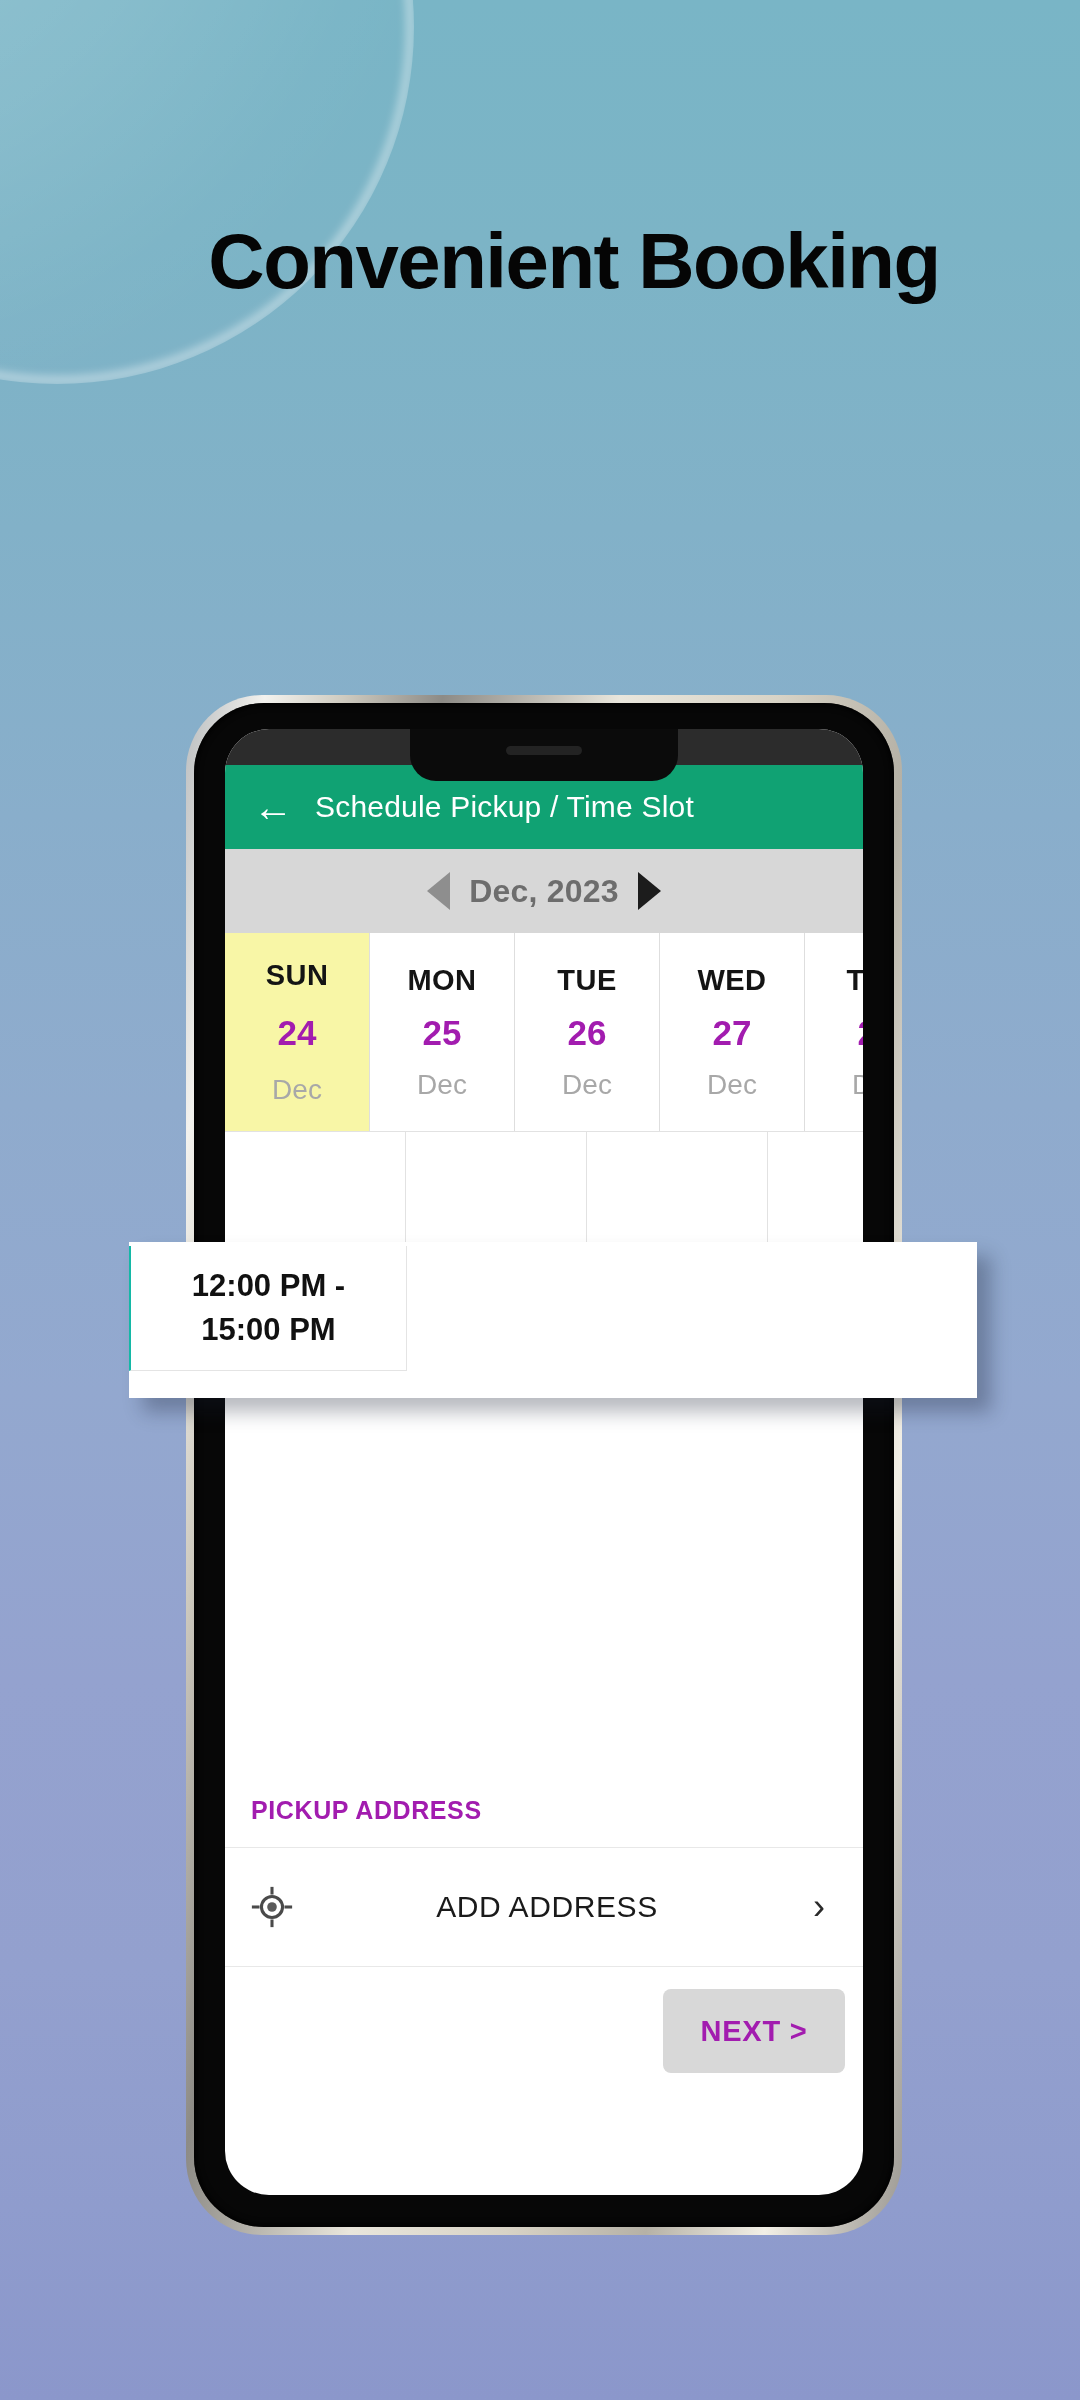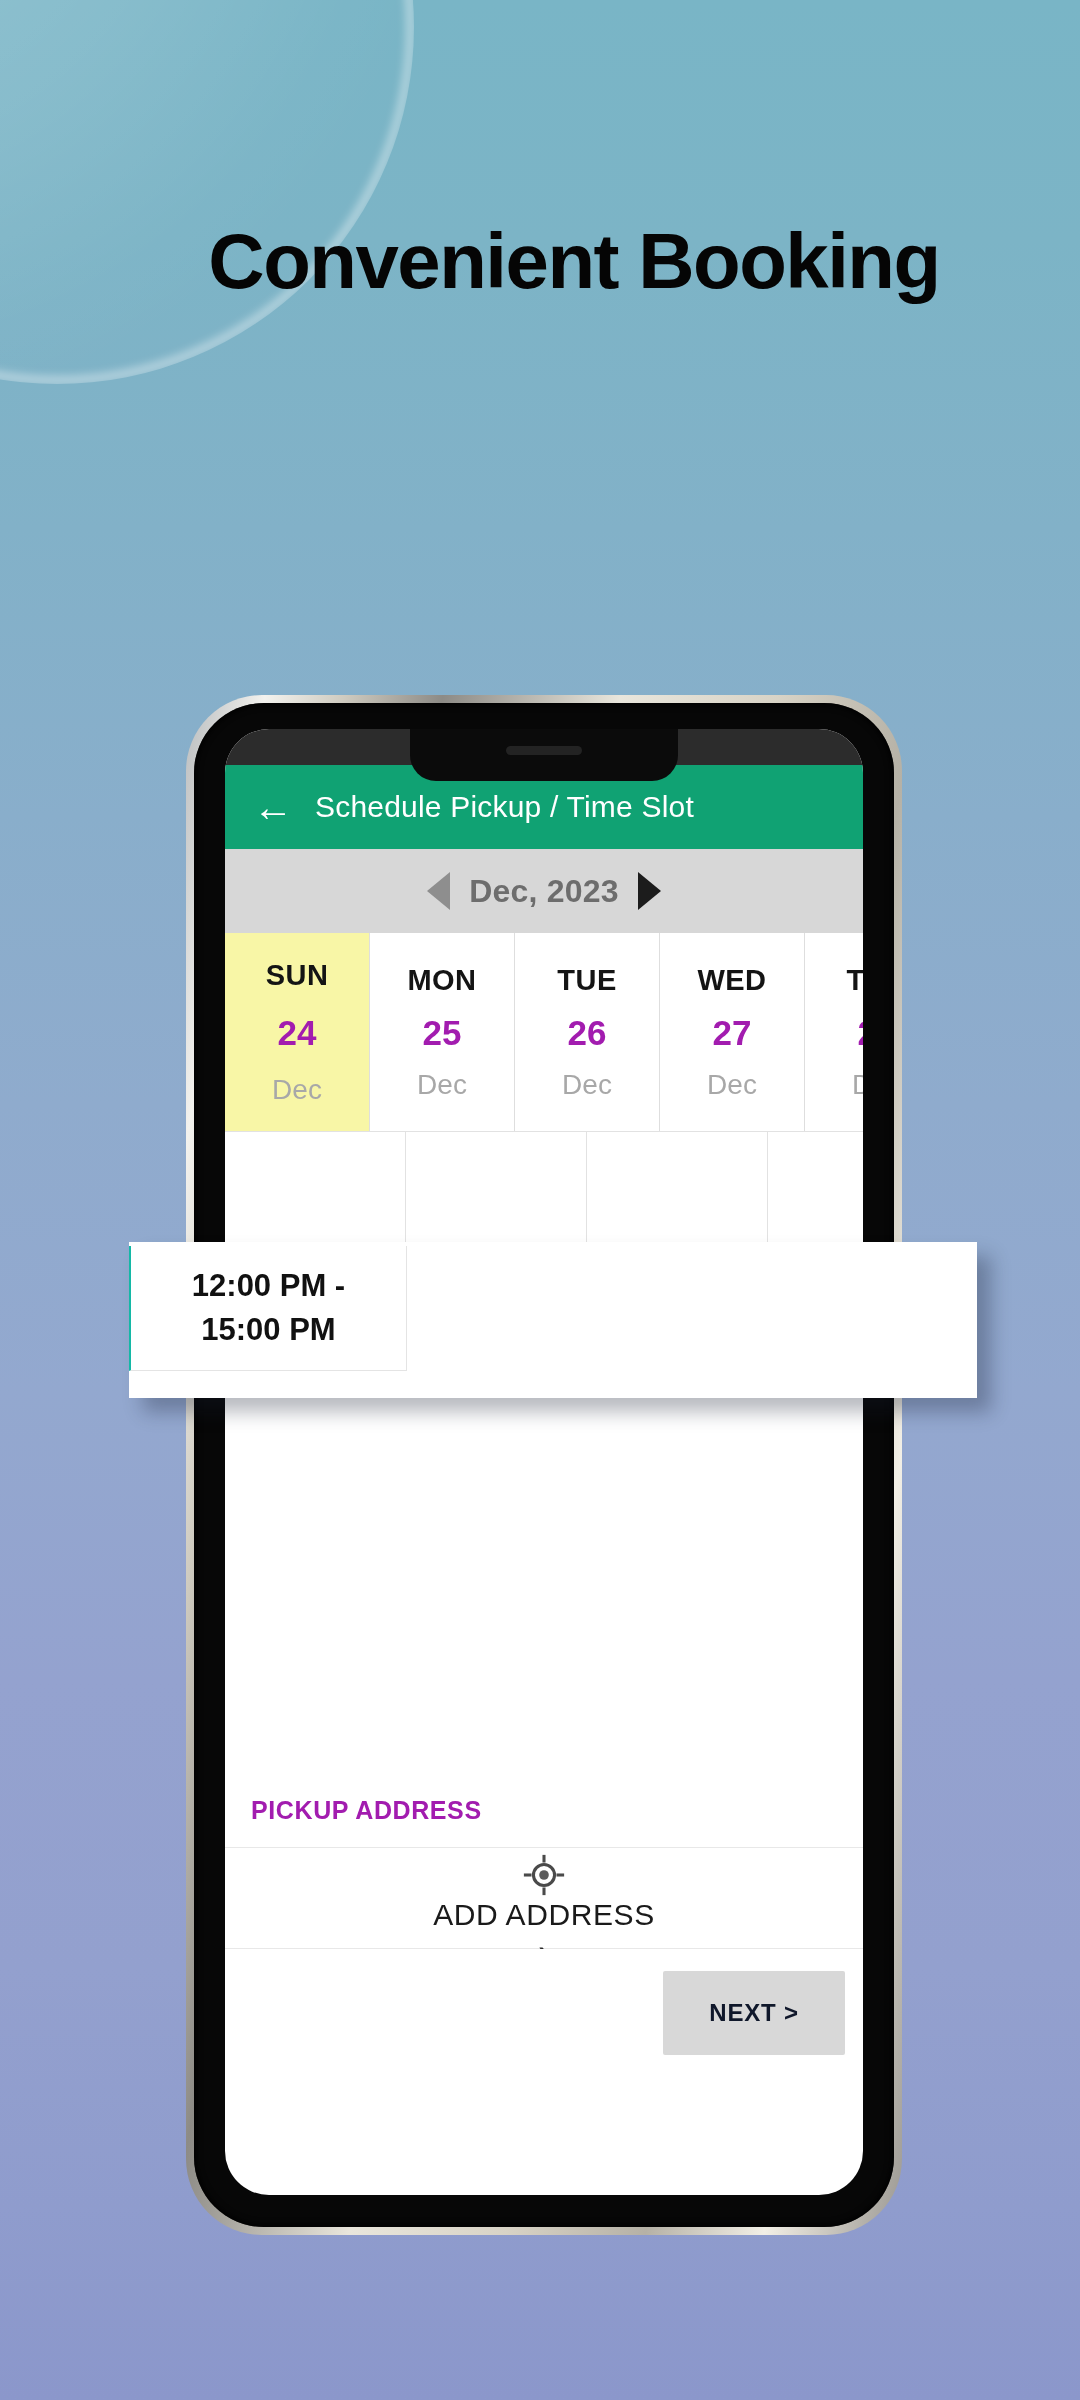--- a/index.html
+++ b/index.html
@@ -231,23 +231,22 @@
     color: #a21caf;
     letter-spacing: 0.6px;
     background: #ffffff;
   }
   .addr-row {
     height: 92px;
     border-top: 1px solid #e8e8e8;
     border-bottom: 1px solid #e8e8e8;
     display: flex;
     align-items: center;
-    padding: 4px 24px;
-    background: #ffffff;
-    flex-direction: column;
+    padding: 13px 24px;
+    background: #ffffff;
   }
   .addr-text {
     flex: 1;
     text-align: center;
     font-size: 30px;
     color: #1a1a1a;
     letter-spacing: 0.6px;
   }
   .chevron-right {
     font-size: 36px;
@@ -262,28 +261,28 @@
     background: #ffffff;
     height: 130px;
     position: relative;
   }
   .next-btn {
     position: absolute;
     right: 18px;
     top: 22px;
     width: 182px;
     height: 84px;
-    border-radius: 2px;
+    border-radius: 8px;
     background: #d8d8d8;
     display: flex;
     align-items: center;
     justify-content: center;
-    font-size: 24px;
+    font-size: 29px;
     font-weight: bold;
-    color: #0f172a;
+    color: #a21caf;
     letter-spacing: 0.8px;
   }
 
   
   .slot-overlay {
     position: absolute;
     left: 129px;
     top: 1242px;
     width: 848px;
     height: 156px;

